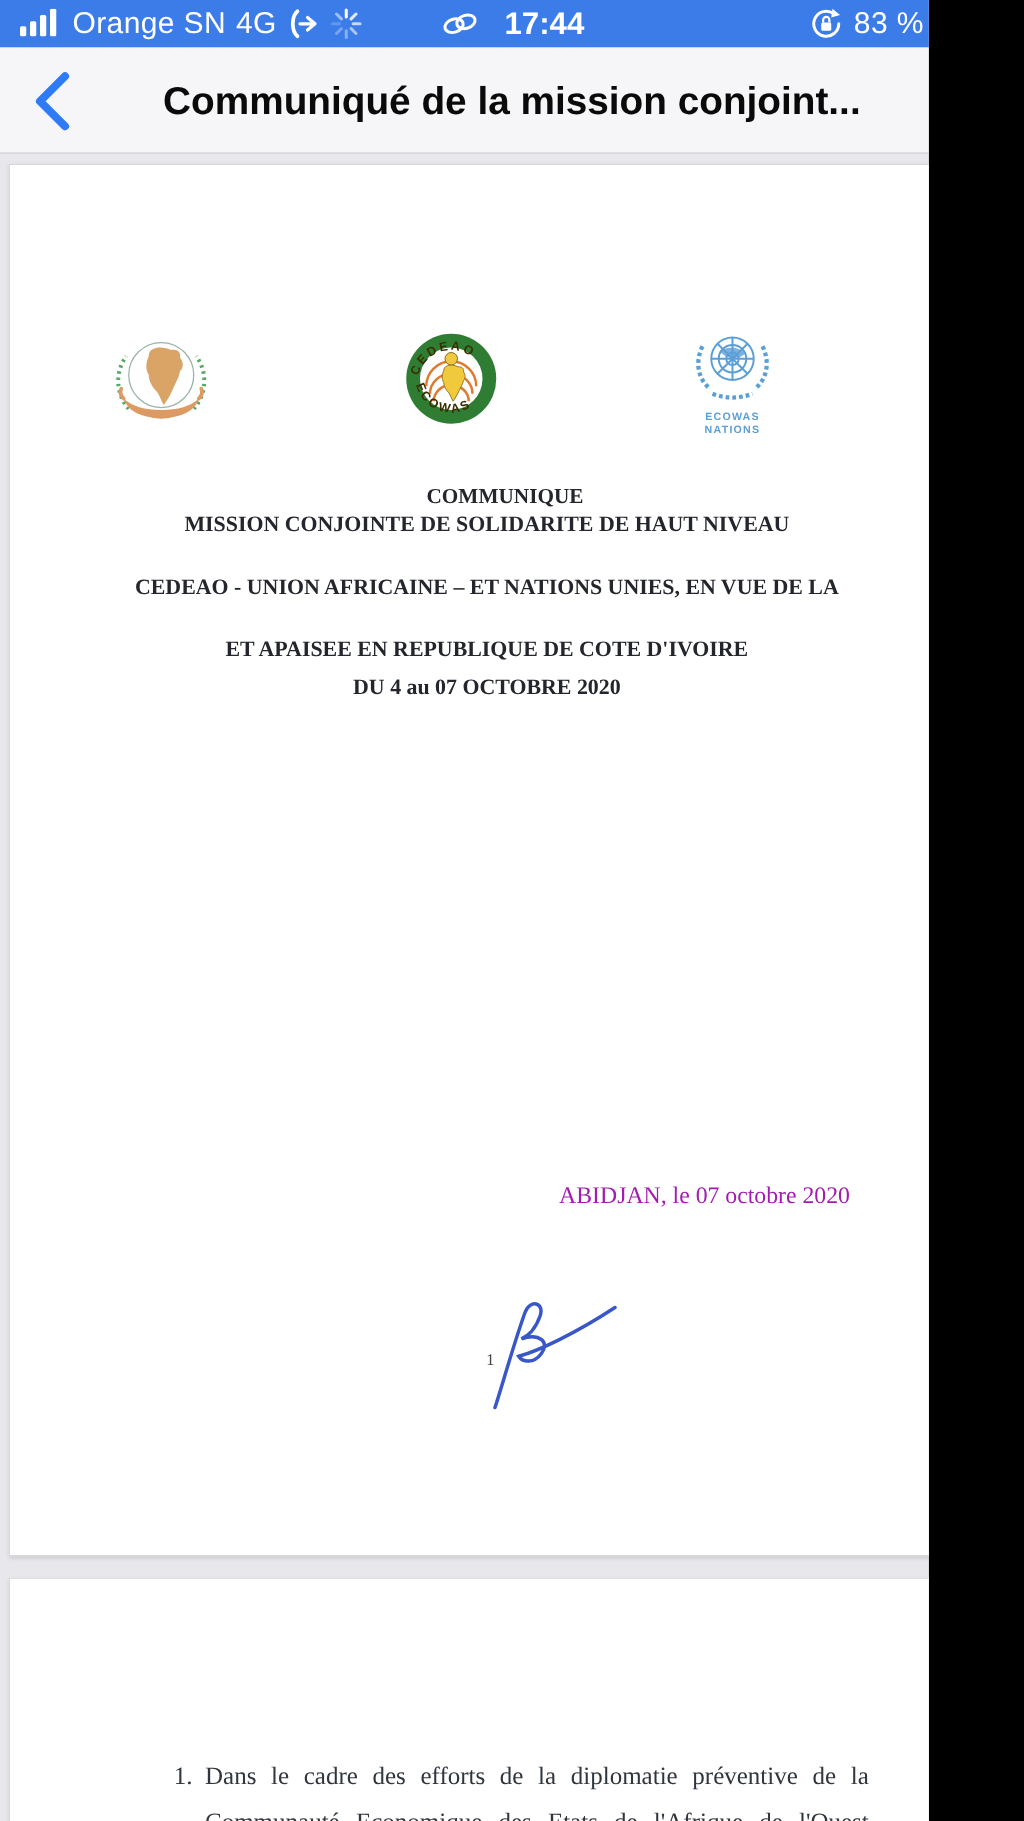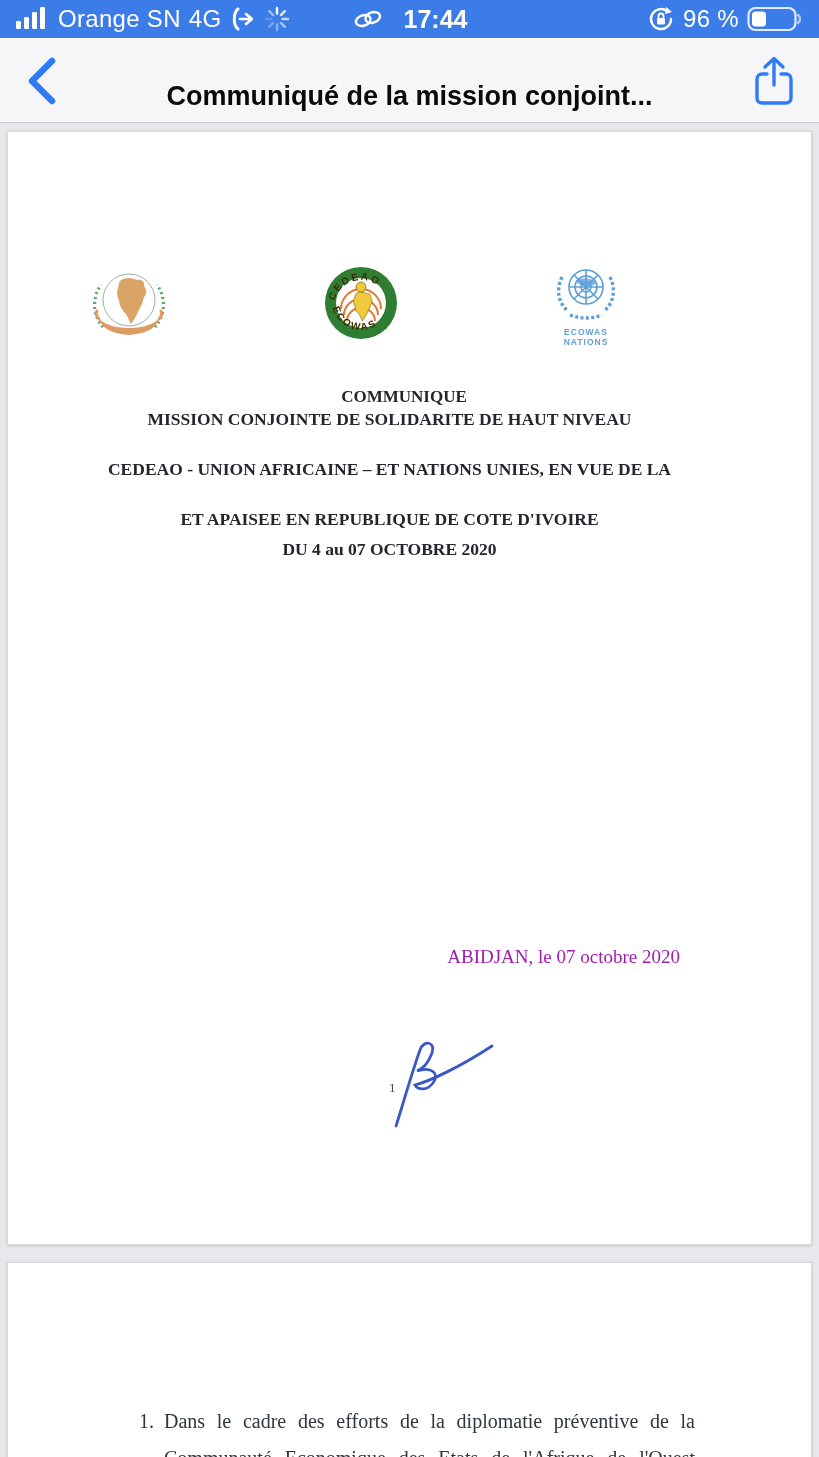--- a/index.html
+++ b/index.html
@@ -1,17 +1,17 @@
 <!DOCTYPE html>
 <html><head>
 <meta charset="utf-8">
 <style>
   html,body{margin:0;padding:0;background:#000;}
   .screen{
-    position:relative;width:819px;height:1457px;overflow:hidden;
+    position:relative;width:743px;height:1457px;overflow:hidden;
     background:#E8E8EC;font-family:"Liberation Sans",sans-serif;
   }
   
   .status-bar{
     position:absolute;top:0;left:0;width:819px;height:38px;
     background:#3C7CE8;color:#fff;display:flex;align-items:center;
   }
   .sb-left{position:absolute;left:16px;top:0;height:38px;display:flex;align-items:center;gap:8px;}
   .sb-center{position:absolute;left:0;right:0;top:0;height:38px;display:flex;align-items:center;justify-content:center;gap:20px;}
   .sb-right{position:absolute;right:16px;top:0;height:38px;display:flex;align-items:center;gap:8px;}
@@ -20,23 +20,23 @@
   
   .nav-bar{
     position:absolute;top:38px;left:0;width:819px;height:85px;
     background:#F6F6F8;border-bottom:1px solid #C9C9CE;box-sizing:border-box;
   }
   .back-btn{
     position:absolute;left:18px;top:18px;width:48px;height:50px;
     background:none;border:none;padding:0;cursor:pointer;
   }
   .nav-title{
-    position:absolute;left:90px;right:90px;top:0;height:85px;margin:16px;
+    position:absolute;left:90px;right:90px;top:0;height:85px;margin:0;
     display:flex;align-items:center;justify-content:center;
-    font-size:27px;font-weight:700;color:#0a0a0a;white-space:nowrap;
+    font-size:31px;font-weight:700;color:#0a0a0a;white-space:nowrap;
   }
   .share-btn{
     position:absolute;right:22px;top:16px;width:46px;height:56px;
     background:none;border:none;padding:0;cursor:pointer;
   }
   
   .doc-area{position:absolute;top:123px;left:0;width:819px;height:1334px;background:#E8E8EC;}
   .page{
     position:absolute;left:7px;width:805px;background:#fff;
     border:1px solid #D8D8DC;box-sizing:border-box;
@@ -116,21 +116,21 @@
       </svg>
       <span class="sb-time">17:44</span>
     </div>
     <div class="sb-right">
       <svg width="28" height="28" viewBox="0 0 28 28">
         <path d="M24,14 A10,10 0 1 1 20,6" fill="none" stroke="#fff" stroke-width="2.4" stroke-linecap="round"></path>
         <path d="M19,2 L25,7 L18,9 Z" fill="#fff"></path>
         <rect x="10" y="13" width="8" height="6.5" rx="1.2" fill="#fff"></rect>
         <path d="M11.5,13 v-2 a2.5,2.5 0 0 1 5,0 v2" fill="none" stroke="#fff" stroke-width="1.8"></path>
       </svg>
-      <span class="sb-text">96 %</span>
+      <span class="sb-text">83 %</span>
       <svg width="56" height="28" viewBox="0 0 56 28">
         <rect x="1.5" y="3" width="47" height="22" rx="7" fill="none" stroke="#fff" stroke-width="2.2" opacity=".85"></rect>
         <rect x="5" y="6.5" width="14" height="15" rx="3.5" fill="#fff"></rect>
         <path d="M51,10 a5,5 0 0 1 0,8" fill="none" stroke="#fff" stroke-width="2.4" opacity=".6" stroke-linecap="round"></path>
       </svg>
     </div>
   </header>
 
   <nav class="nav-bar">
     <button class="back-btn" aria-label="Back">

